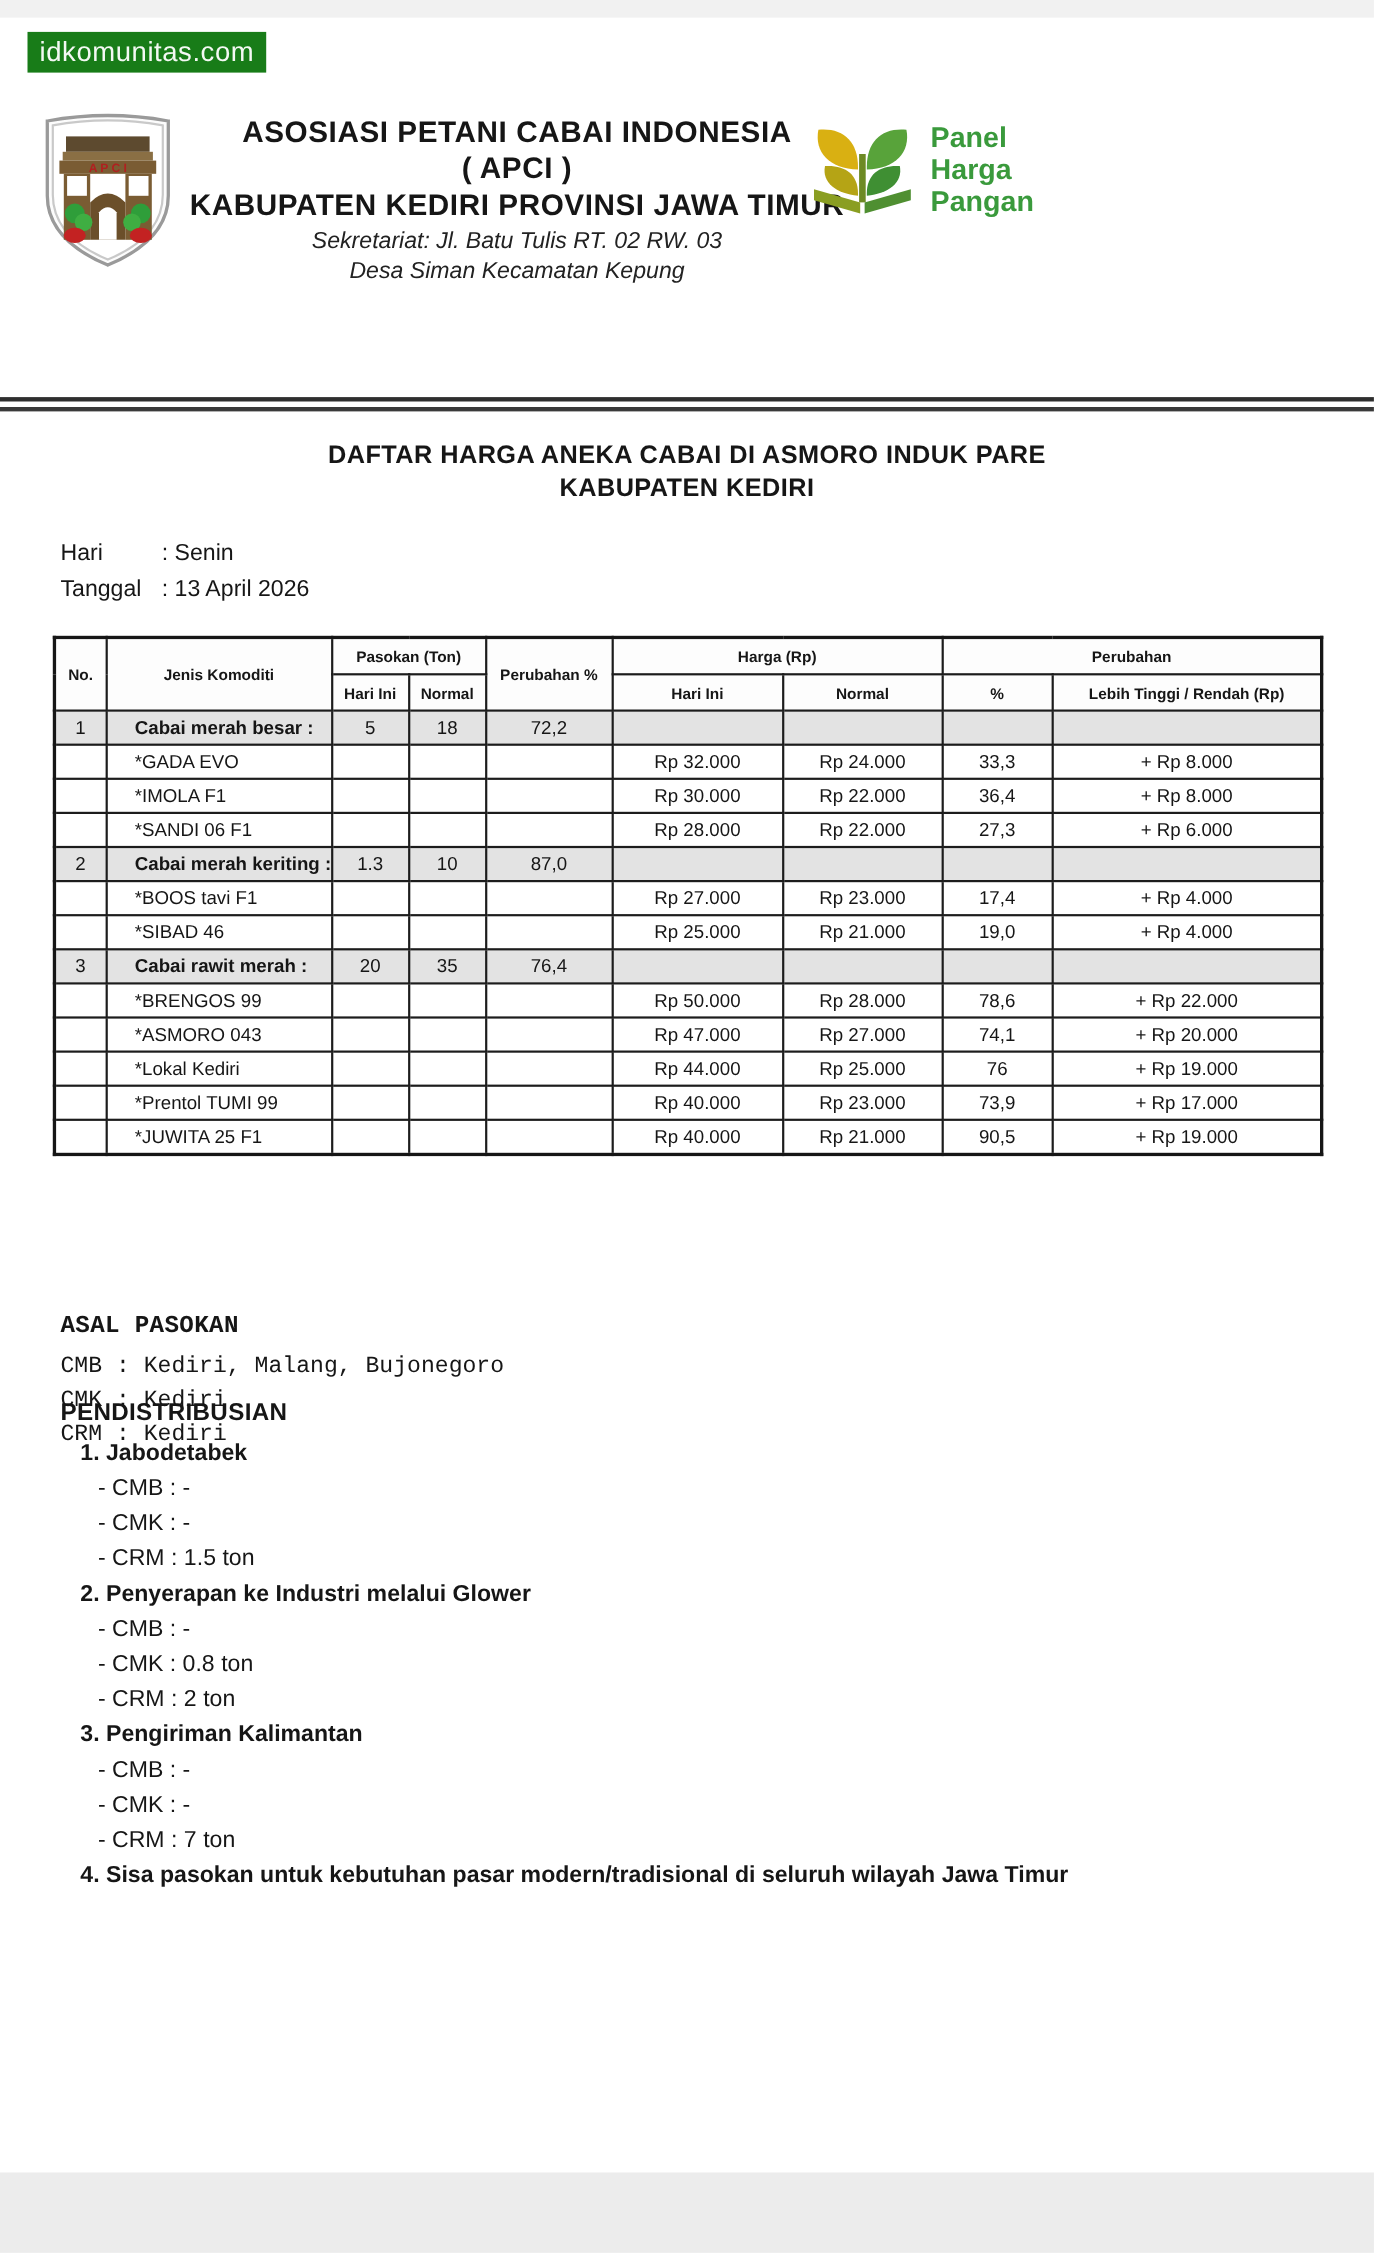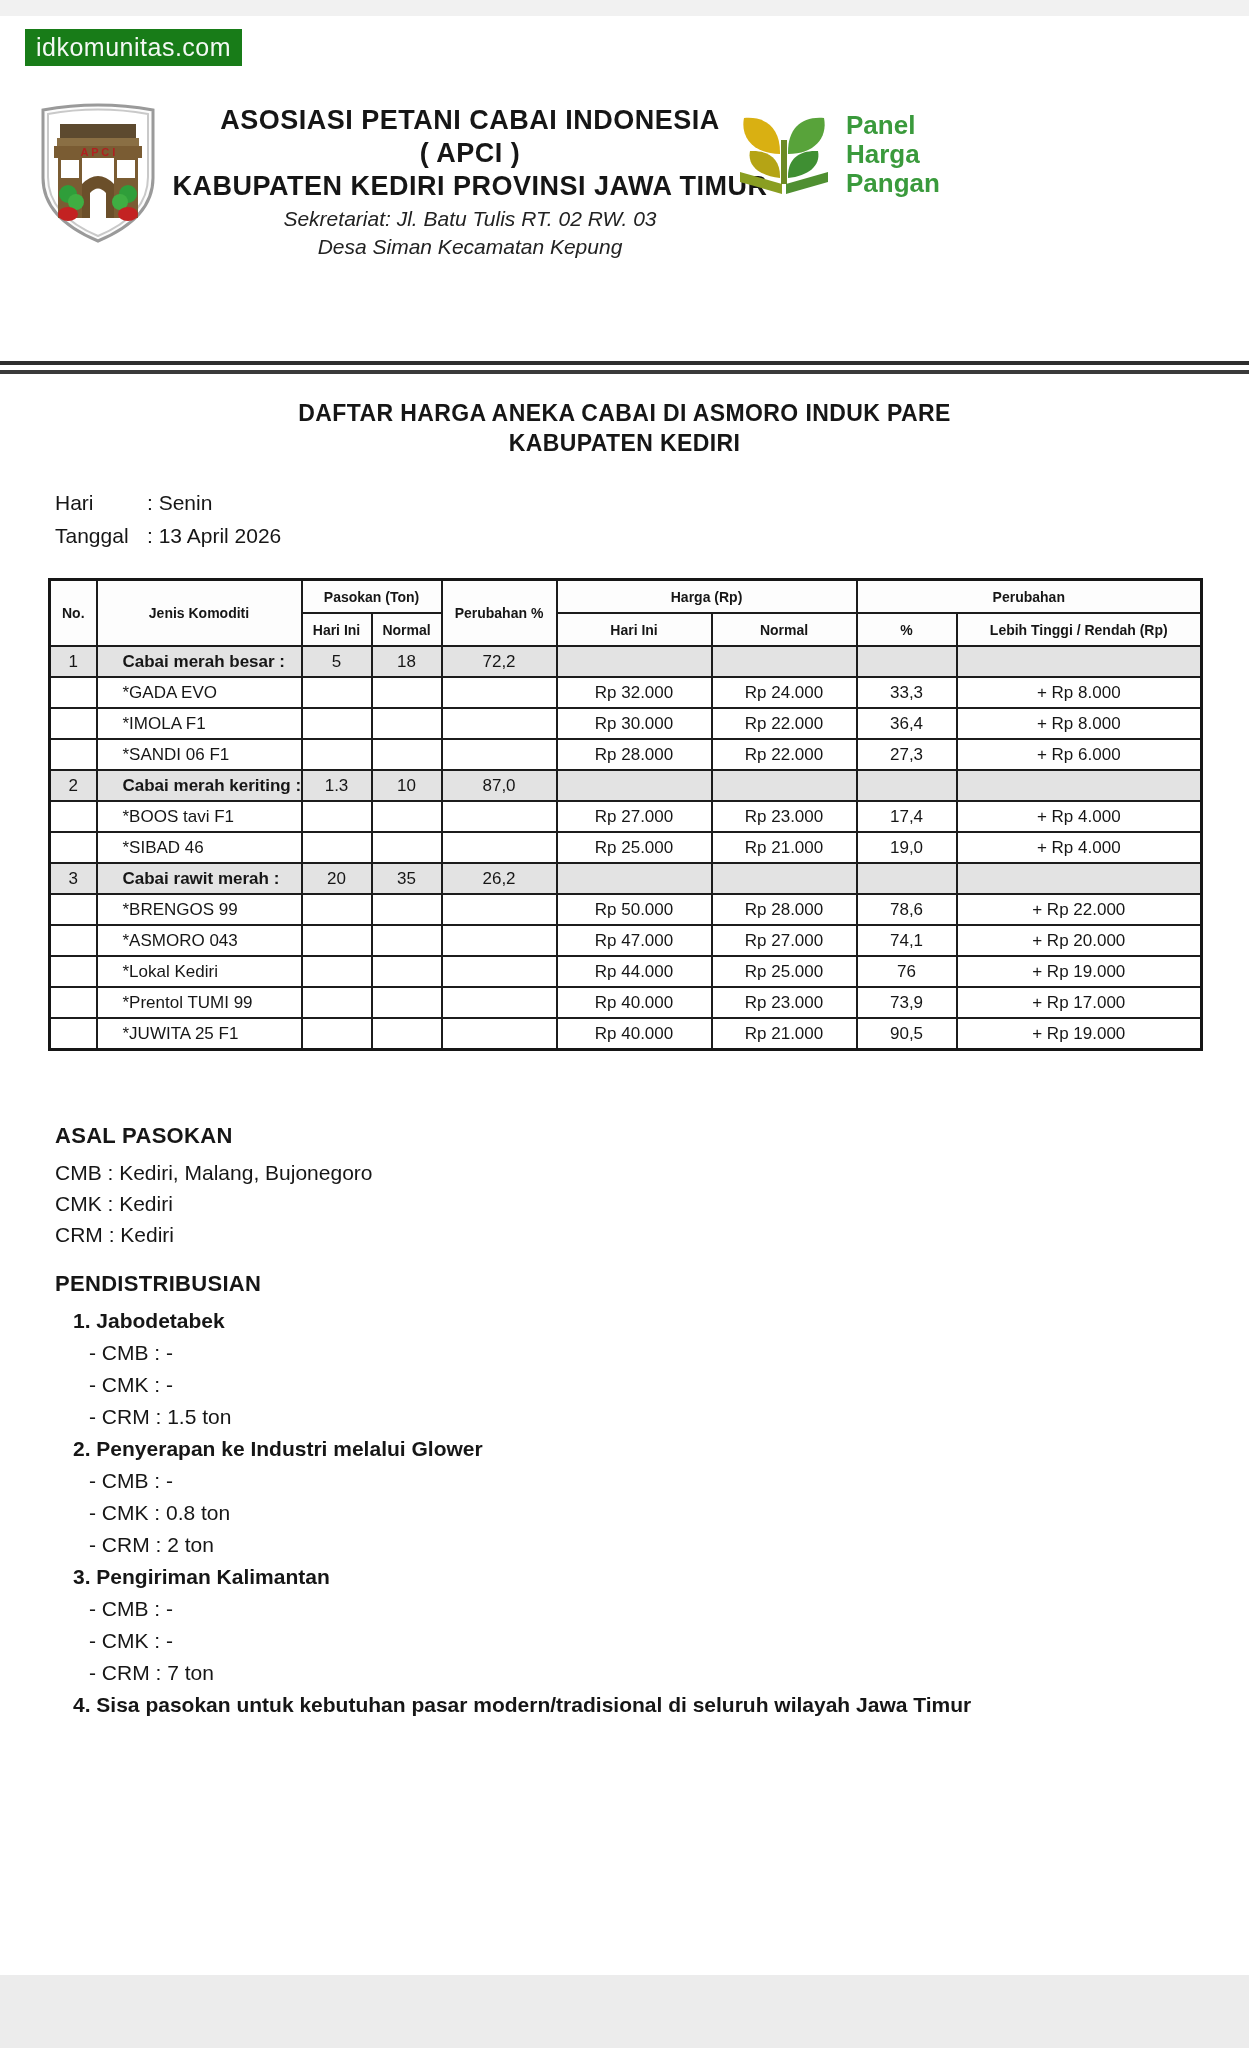--- a/index.html
+++ b/index.html
@@ -220,21 +220,21 @@
         <td>Rp 25.000</td>
         <td>Rp 21.000</td>
         <td>19,0</td>
         <td>+ Rp 4.000</td>
       </tr>
       <tr class="cat">
         <td>3</td>
         <td class="name">Cabai rawit merah :</td>
         <td>20</td>
         <td>35</td>
-        <td>26,2</td>
+        <td>76,4</td>
         <td></td>
         <td></td>
         <td></td>
         <td></td>
       </tr>
       <tr>
         <td></td>
         <td class="name">*BRENGOS 99</td>
         <td></td>
         <td></td>
@@ -284,21 +284,21 @@
         <td></td>
         <td></td>
         <td>Rp 40.000</td>
         <td>Rp 21.000</td>
         <td>90,5</td>
         <td>+ Rp 19.000</td>
       </tr>
     </tbody>
 </table>
 
-<div class="section" style="top:1120px;">
+<div class="section" style="top:1190px;font-family:Liberation Mono, monospace;">
   <div class="head">ASAL PASOKAN</div>
   <div>
       <div>CMB : Kediri, Malang, Bujonegoro</div>
       <div>CMK : Kediri</div>
       <div>CRM : Kediri</div>
     </div>
 </div>
 
 <div class="section" style="top:1268px;">
   <div class="head">PENDISTRIBUSIAN</div>

